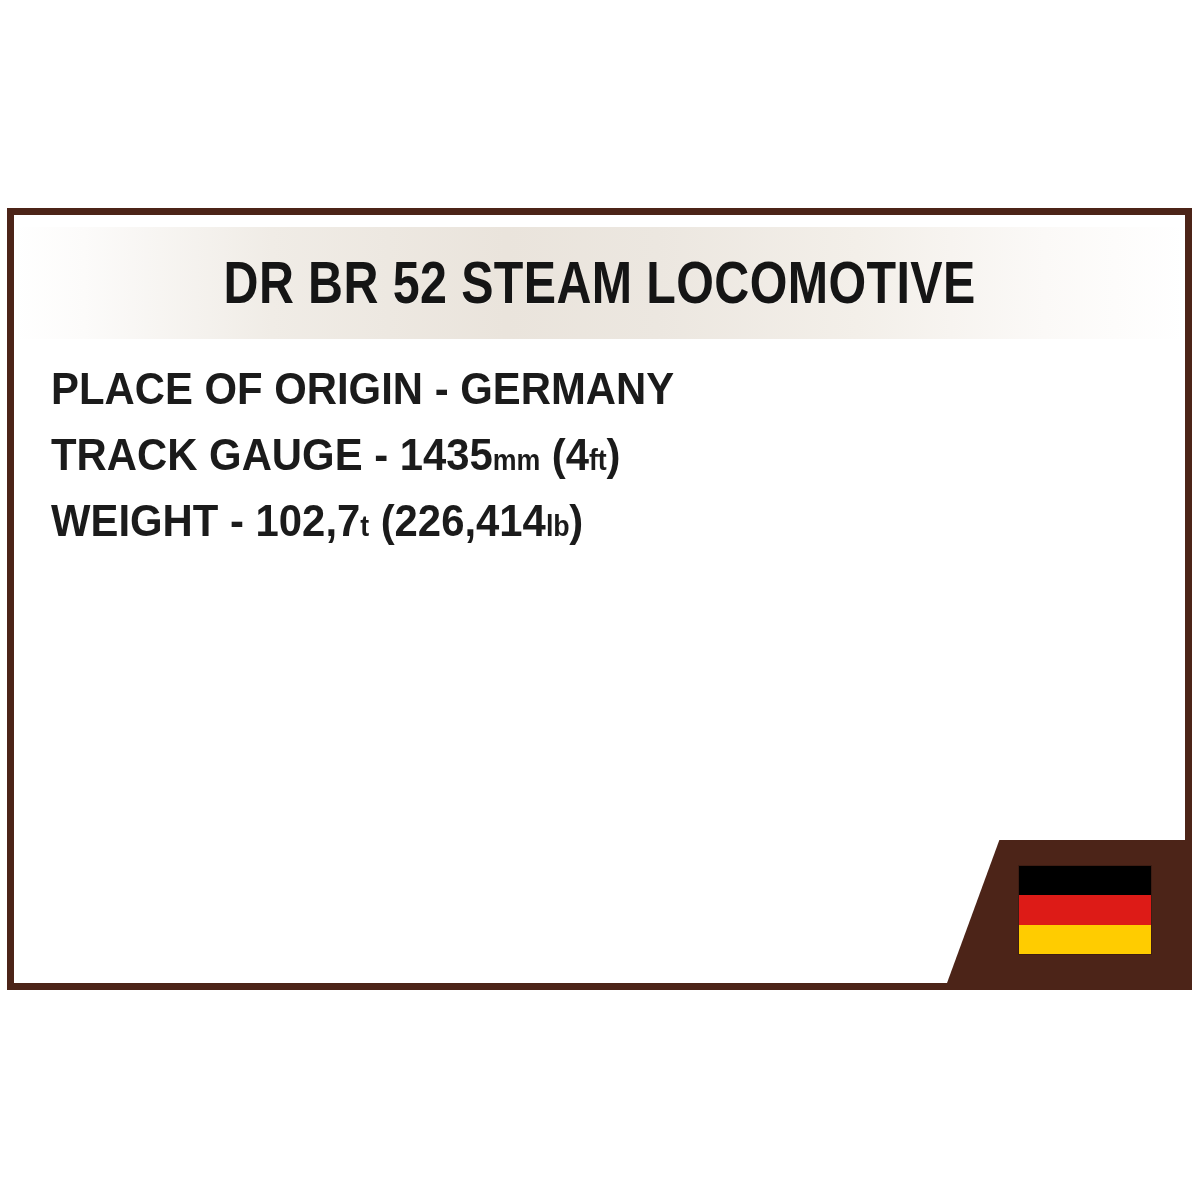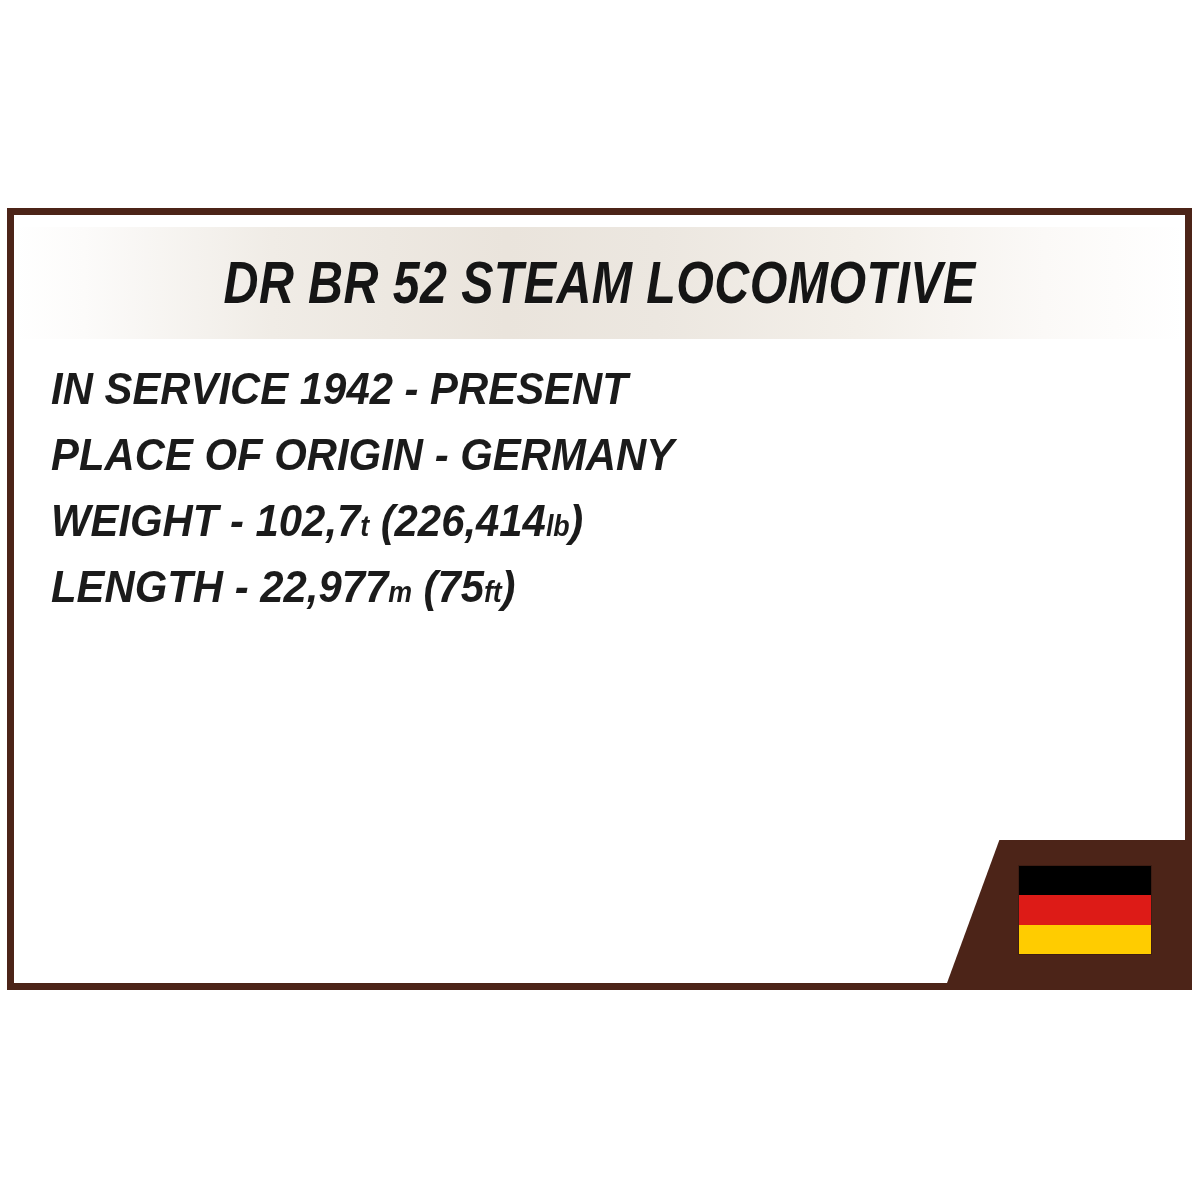--- a/index.html
+++ b/index.html
@@ -112,38 +112,35 @@
     box-shadow: 0 0 0 1px rgba(0,0,0,0.18);
   }
   .flag-stripe { width: 100%; height: 33.333%; }
   .stripe-black { background: #000000; }
   .stripe-red   { background: #dd1b17; }
   .stripe-gold  { background: #ffcc00; }
 </style>
 </head>
 <body>
 
-<div id="spec-card" style="border-color: rgb(76, 36, 24); font-style: italic;">
+<div id="spec-card" style="border-color: rgb(76, 36, 24);">
 
   <div id="header-band">
     <div id="header-title">DR BR 52 STEAM LOCOMOTIVE</div>
   </div>
 
   <div id="spec-list">
       <div class="spec-row">
-        <div class="spec-text"><span>IN SERVICE 1942 - PRESENT</span></div>
-      </div>
-      <div class="spec-row">
         <div class="spec-text"><span>PLACE OF ORIGIN - GERMANY</span></div>
       </div>
       <div class="spec-row">
-        <div class="spec-text"><span>WEIGHT - 102,7</span><span class="unit">t</span><span> (226,414</span><span class="unit">lb</span><span>)</span></div>
+        <div class="spec-text"><span>TRACK GAUGE - 1435</span><span class="unit">mm</span><span> (4</span><span class="unit">ft</span><span>)</span></div>
       </div>
       <div class="spec-row">
-        <div class="spec-text"><span>LENGTH - 22,977</span><span class="unit">m</span><span> (75</span><span class="unit">ft</span><span>)</span></div>
+        <div class="spec-text"><span>WEIGHT - 102,7</span><span class="unit">t</span><span> (226,414</span><span class="unit">lb</span><span>)</span></div>
       </div>
     </div>
 
   <div id="flag-corner" style="background: rgb(76, 36, 24);">
     <div id="flag">
       <div class="flag-stripe stripe-black" style="background: rgb(0, 0, 0);"></div>
       <div class="flag-stripe stripe-red" style="background: rgb(221, 27, 23);"></div>
       <div class="flag-stripe stripe-gold" style="background: rgb(255, 204, 0);"></div>
     </div>
   </div>

